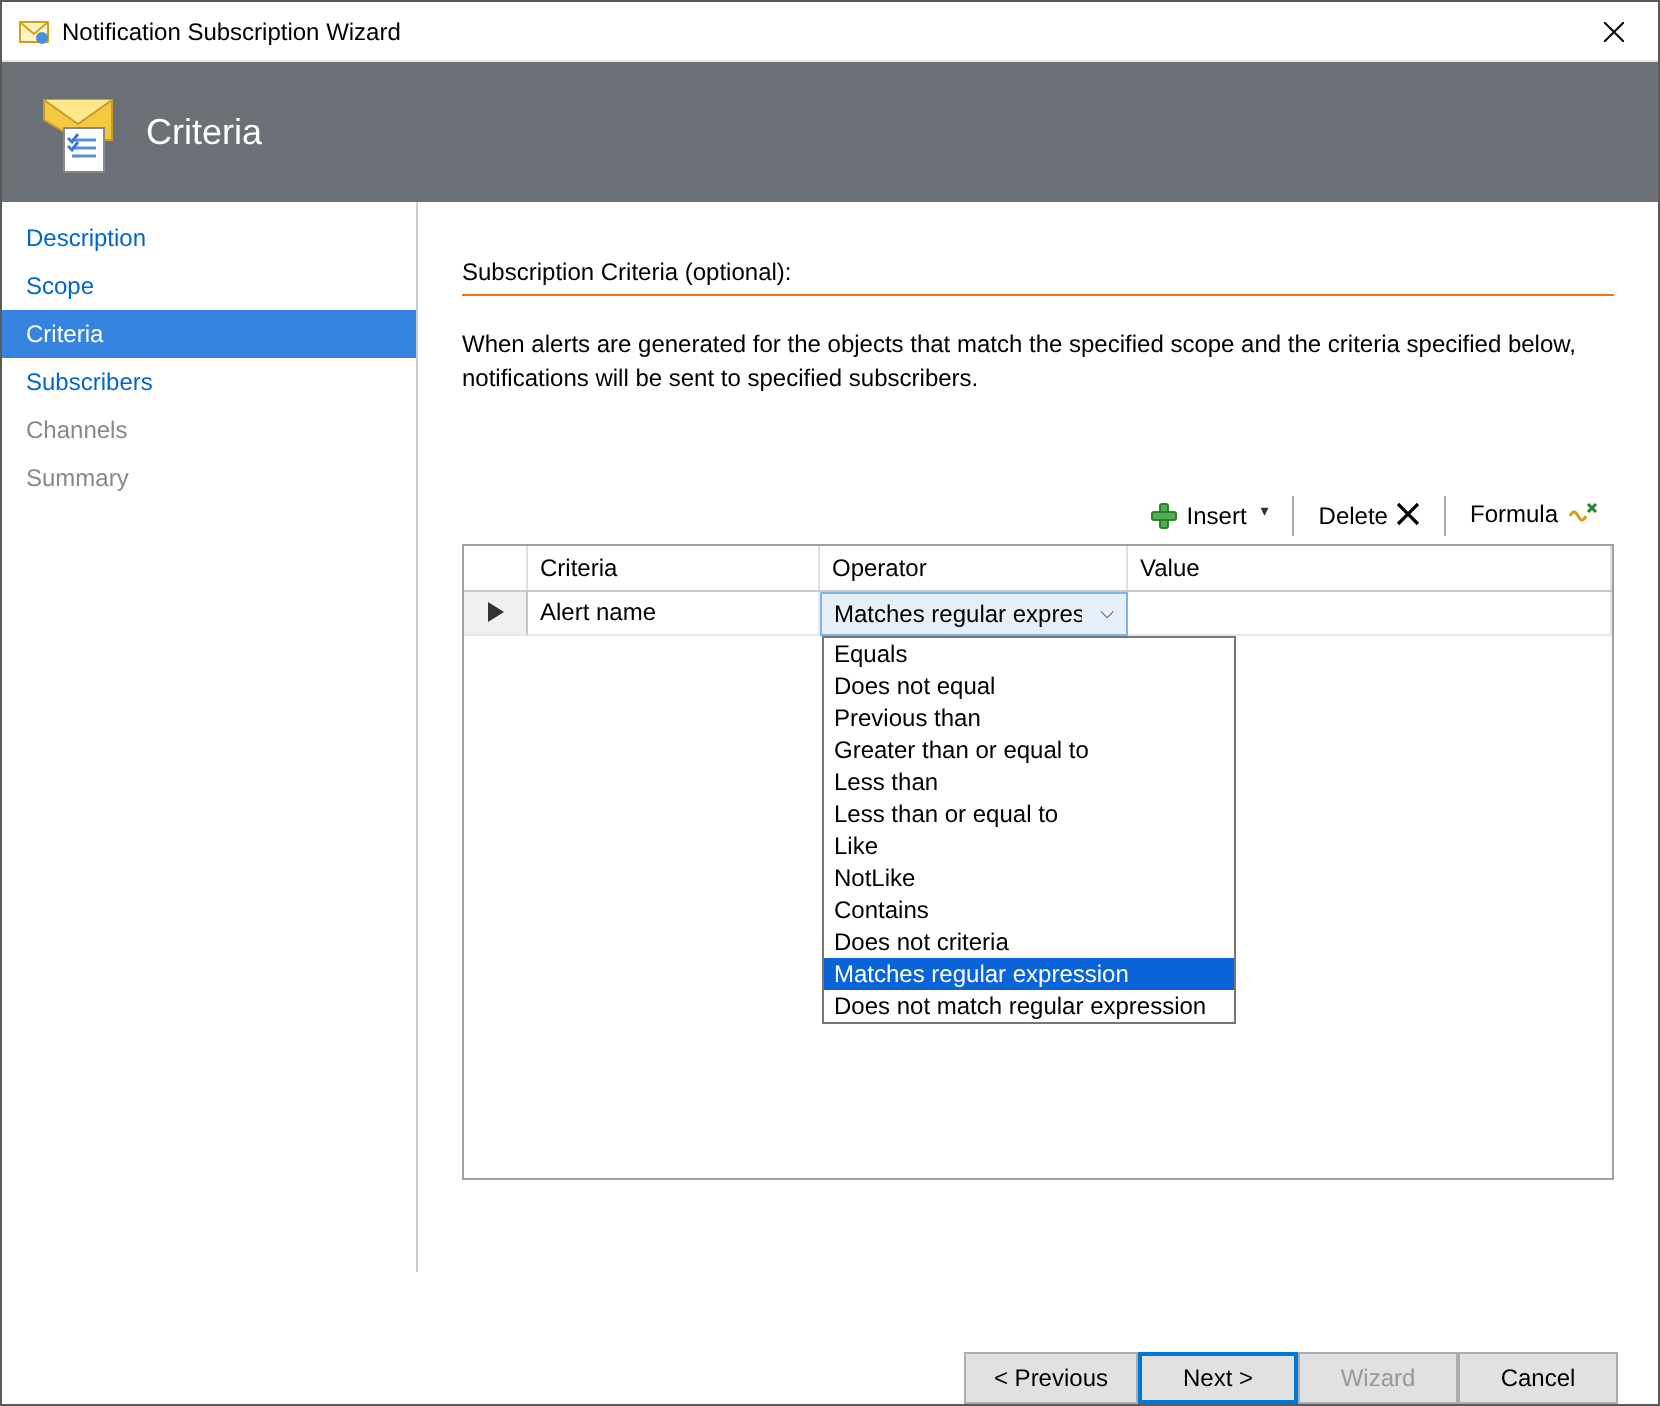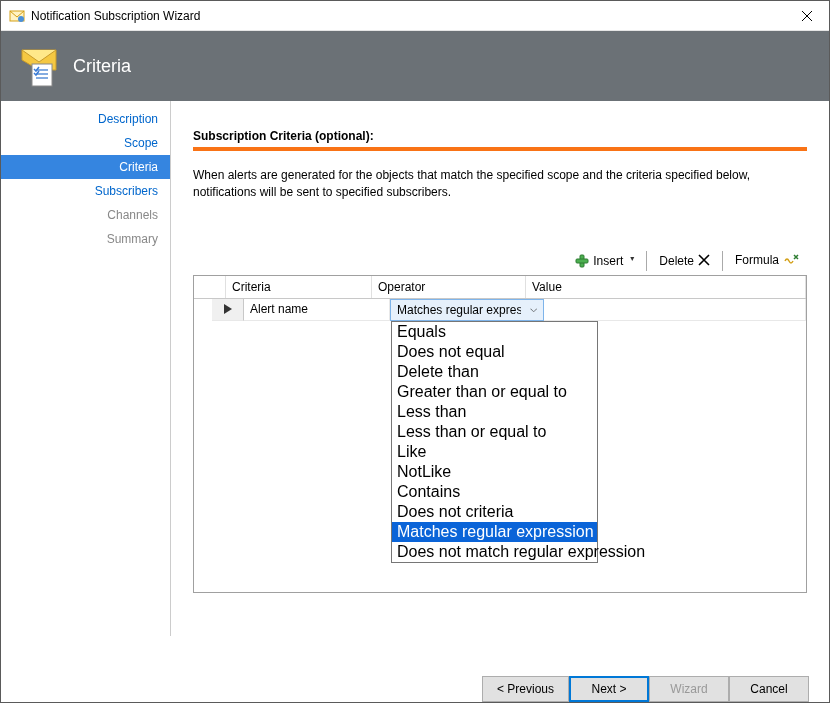--- a/index.html
+++ b/index.html
@@ -6,45 +6,45 @@
     body { font-family: "Segoe UI", Tahoma, sans-serif; font-size: 12px; background: #fff; }
     .window { width: 830px; height: 703px; border: 1px solid #5a5a5a; background: #fff; position: relative; display: flex; flex-direction: column; }
     .titlebar { height: 30px; background: #fff; display: flex; align-items: center; padding: 0 0 0 8px; border-bottom: 1px solid #e5e5e5; }
     .titlebar-icon { width: 16px; height: 16px; margin-right: 6px; }
     .titlebar-text { flex: 1; font-size: 12px; color: #000; }
     .titlebar-close { width: 45px; height: 29px; display: flex; align-items: center; justify-content: center; cursor: pointer; }
     .header-band { height: 70px; background: #6b7176; display: flex; align-items: center; padding-left: 18px; }
     .header-icon { width: 40px; height: 40px; margin-right: 14px; position: relative; }
     .header-title { color: #fff; font-size: 18px; font-weight: 400; }
     .body { flex: 1; display: flex; overflow: hidden; }
-    .sidebar { width: 170px; border-right: 1px solid #ccc; padding-top: 6px; text-align: right; }
+    .sidebar { width: 208px; border-right: 1px solid #ccc; padding-top: 6px; }
     .sidebar-item { padding: 5px 12px; color: #0066cc; font-size: 12px; cursor: pointer; }
     .sidebar-item.active { background: #3585e0; color: #fff; }
     .sidebar-item.disabled { color: #888; cursor: default; }
     .main { flex: 1; padding: 28px 22px 0 22px; display: flex; flex-direction: column; }
-    .section-heading { font-weight: 700; font-size: 12px; padding-bottom: 4px; border-bottom: 4px solid #f97316; margin-bottom: 16px; }
+    .section-heading { font-weight: 400; font-size: 12px; padding-bottom: 4px; border-bottom: 1px solid #f97316; margin-bottom: 16px; }
     .section-desc { font-size: 12px; color: #000; line-height: 1.4; margin-bottom: 46px; }
     .toolbar { display: flex; justify-content: flex-end; align-items: center; gap: 4px; margin-bottom: 0; padding-right: 4px; height: 28px; }
     .toolbar-btn { display: flex; align-items: flex-start; gap: 4px; padding: 2px 4px; cursor: pointer; font-size: 12px; }
     .toolbar-sep { width: 1px; height: 20px; background: #aaa; margin: 0 4px; }
     .grid-wrap { border: 1px solid #a0a0a0; background: #fff; height: 318px; position: relative; }
     .grid-header { display: flex; background: #fff; border-bottom: 1px solid #c8c8c8; }
     .grid-hcell { padding: 4px 6px; font-size: 12px; border-right: 1px solid #e0e0e0; }
     .col-indicator { width: 32px; }
     .col-criteria { width: 146px; }
     .col-operator { width: 154px; }
     .col-value { flex: 1; }
-    .grid-row { display: flex; margin-left: 18px; }
+    .grid-row { display: flex; }
     .grid-cell { padding: 3px 6px; font-size: 12px; border-right: 1px solid #e8e8e8; border-bottom: 1px solid #e8e8e8; display: flex; align-items: center; height: 22px; }
     .row-indicator { width: 32px; background: #f0f0f0; justify-content: center; border-right: 1px solid #c8c8c8; }
     .operator-cell { padding: 0; position: relative; background: #e6f0fb; border: 1px solid #7eb4ea; }
     .operator-display { display: flex; align-items: center; width: 100%; height: 100%; padding: 0 6px; justify-content: space-between; cursor: pointer; }
     .operator-display span:first-child { white-space: nowrap; overflow: hidden; }
     .dropdown { position: absolute; top: 21px; left: 0; width: 207px; background: #fff; border: 1px solid #767676; z-index: 10; }
-    .dropdown-item { padding: 1px 5px; font-size: 16px; cursor: pointer; white-space: nowrap; }
+    .dropdown-item { padding: 1px 5px; font-size: 12px; cursor: pointer; white-space: nowrap; }
     .dropdown-item.selected { background: #0a64d8; color: #fff; }
     .footer { height: 66px; display: flex; align-items: flex-end; justify-content: flex-end; gap: 0; padding: 0 20px; border-top: 0; }
     .btn { min-width: 80px; height: 26px; padding: 0 14px; background: #e1e1e1; border: 1px solid #adadad; font-size: 12px; cursor: pointer; }
     .btn.primary { border: 2px solid #0078d7; }
     .btn:disabled { color: #999; cursor: default; }
     .caret-down { font-size: 8px; color: #333; margin-left: 3px; }
   </style>
 </head>
 <body>
 
@@ -137,21 +137,21 @@
           </div>
           <div class="grid-cell col-criteria">Alert name</div>
           <div class="grid-cell col-operator operator-cell">
             <div class="operator-display">
               <span style="max-width:124px;">Matches regular expression</span>
               <span style="color:#333;font-size:9px;">⌵</span>
             </div>
             <div class="dropdown" id="operator-dropdown">
                 <div class="dropdown-item">Equals</div>
                 <div class="dropdown-item">Does not equal</div>
-                <div class="dropdown-item">Delete than</div>
+                <div class="dropdown-item">Previous than</div>
                 <div class="dropdown-item">Greater than or equal to</div>
                 <div class="dropdown-item">Less than</div>
                 <div class="dropdown-item">Less than or equal to</div>
                 <div class="dropdown-item">Like</div>
                 <div class="dropdown-item">NotLike</div>
                 <div class="dropdown-item">Contains</div>
                 <div class="dropdown-item">Does not criteria</div>
                 <div class="dropdown-item selected">Matches regular expression</div>
                 <div class="dropdown-item">Does not match regular expression</div>
               </div>

